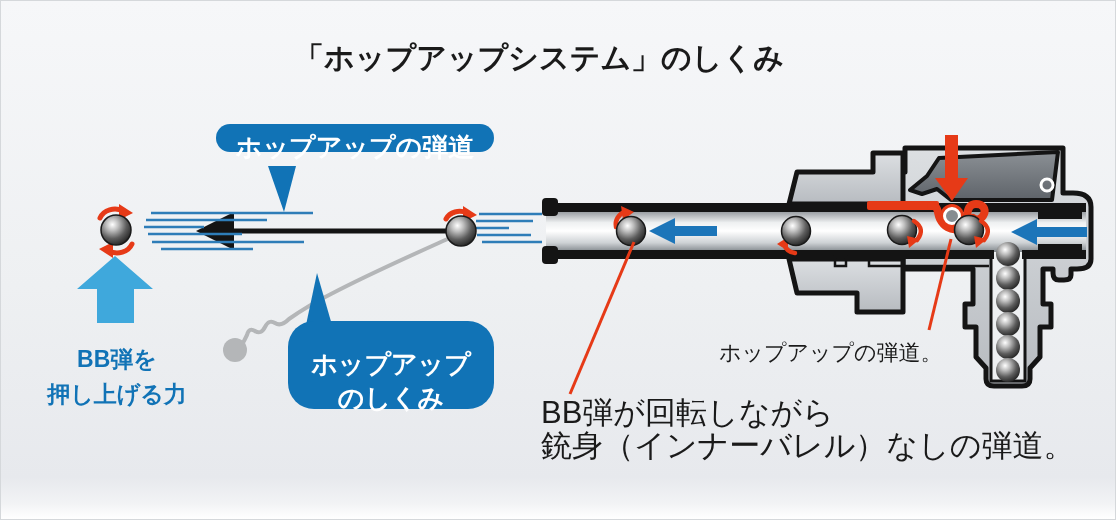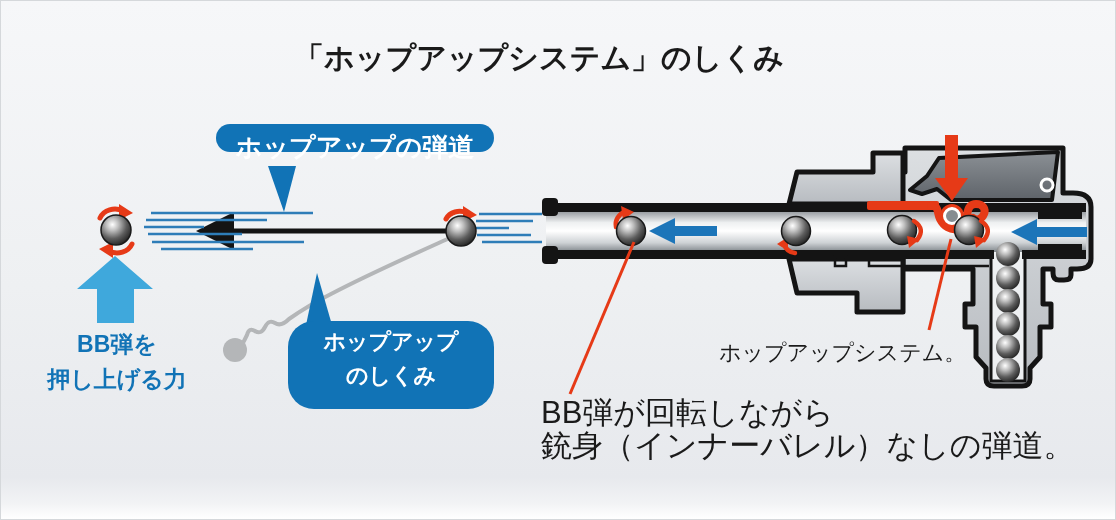--- a/index.html
+++ b/index.html
@@ -12,24 +12,24 @@
   .stage svg{position:absolute;left:0;top:0;}
   .title{
     position:absolute;top:37px;left:538px;transform:translateX(-50%);
     font-size:30px;font-weight:bold;color:#1a1a1a;white-space:nowrap;
   }
   .bubble{
     position:absolute;background:#1173b6;color:#ffffff;font-weight:bold;
     text-align:center;border-radius:26px;box-sizing:border-box;
   }
   .b1{left:215px;top:123px;width:278px;height:28px;font-size:26px;line-height:46px;border-radius:23px;}
-  .b2{left:287px;top:320px;width:206px;height:88px;font-size:22px;line-height:34px;padding-top:4px;}
+  .b2{left:287px;top:320px;width:206px;height:88px;font-size:26px;line-height:34px;padding-top:26px;}
   .b2 span{display:block;}
   .lift{
-    position:absolute;left:10px;top:326px;width:212px;text-align:center;
+    position:absolute;left:10px;top:341px;width:212px;text-align:center;
     color:#1173b6;font-size:23px;font-weight:bold;line-height:35px;
   }
   .lift span{display:block;}
   .backspin{position:absolute;left:718px;top:337px;font-size:22px;color:#1a1a1a;white-space:nowrap;}
   .accel{position:absolute;left:540px;top:395px;font-size:31px;color:#1a1a1a;line-height:33px;white-space:nowrap;}
   .accel span{display:block;}
 </style>
 </head>
 <body>
 
@@ -213,20 +213,20 @@
 <div class="bubble b2">
   <span>ホップアップ</span>
   <span>のしくみ</span>
 </div>
 
 <div class="lift">
   <span>BB弾を</span>
   <span>押し上げる力</span>
 </div>
 
-<div class="backspin">ホップアップシステム。</div>
+<div class="backspin">ホップアップの弾道。</div>
 
 <div class="accel">
   <span>BB弾が回転しながら</span>
   <span>銃身（インナーバレル）なしの弾道。</span>
 </div>
 
 </div>
 
 </body></html>

